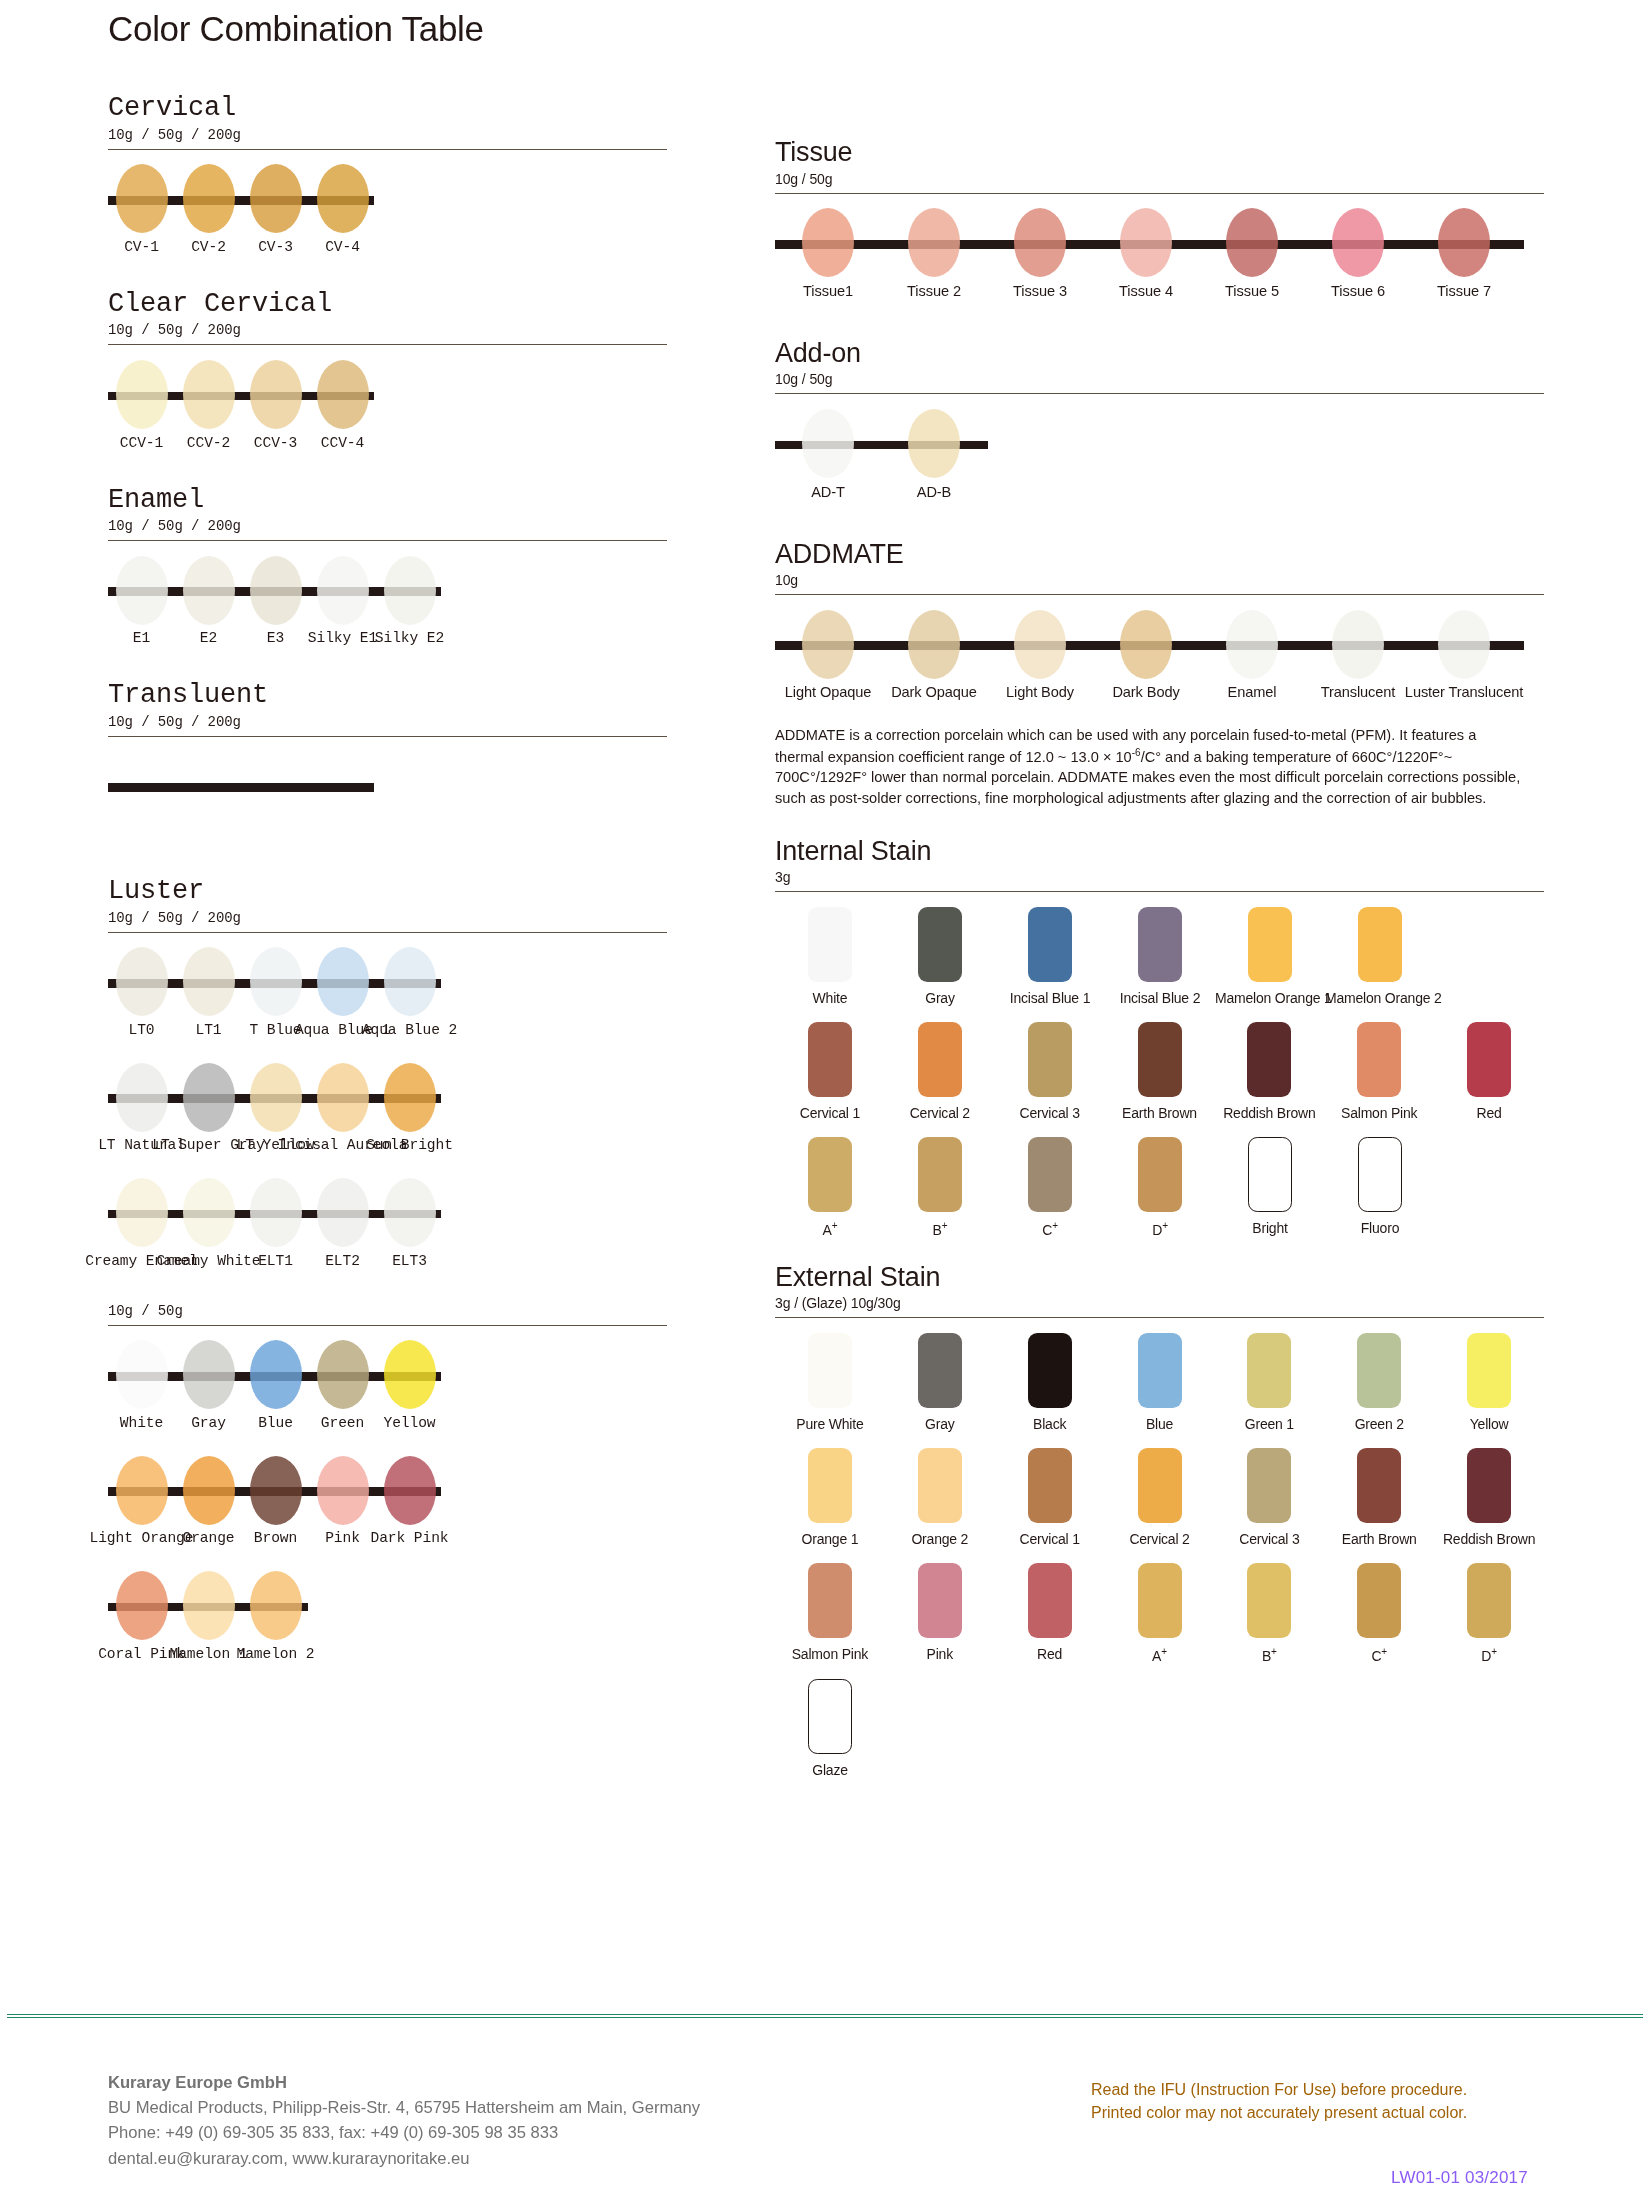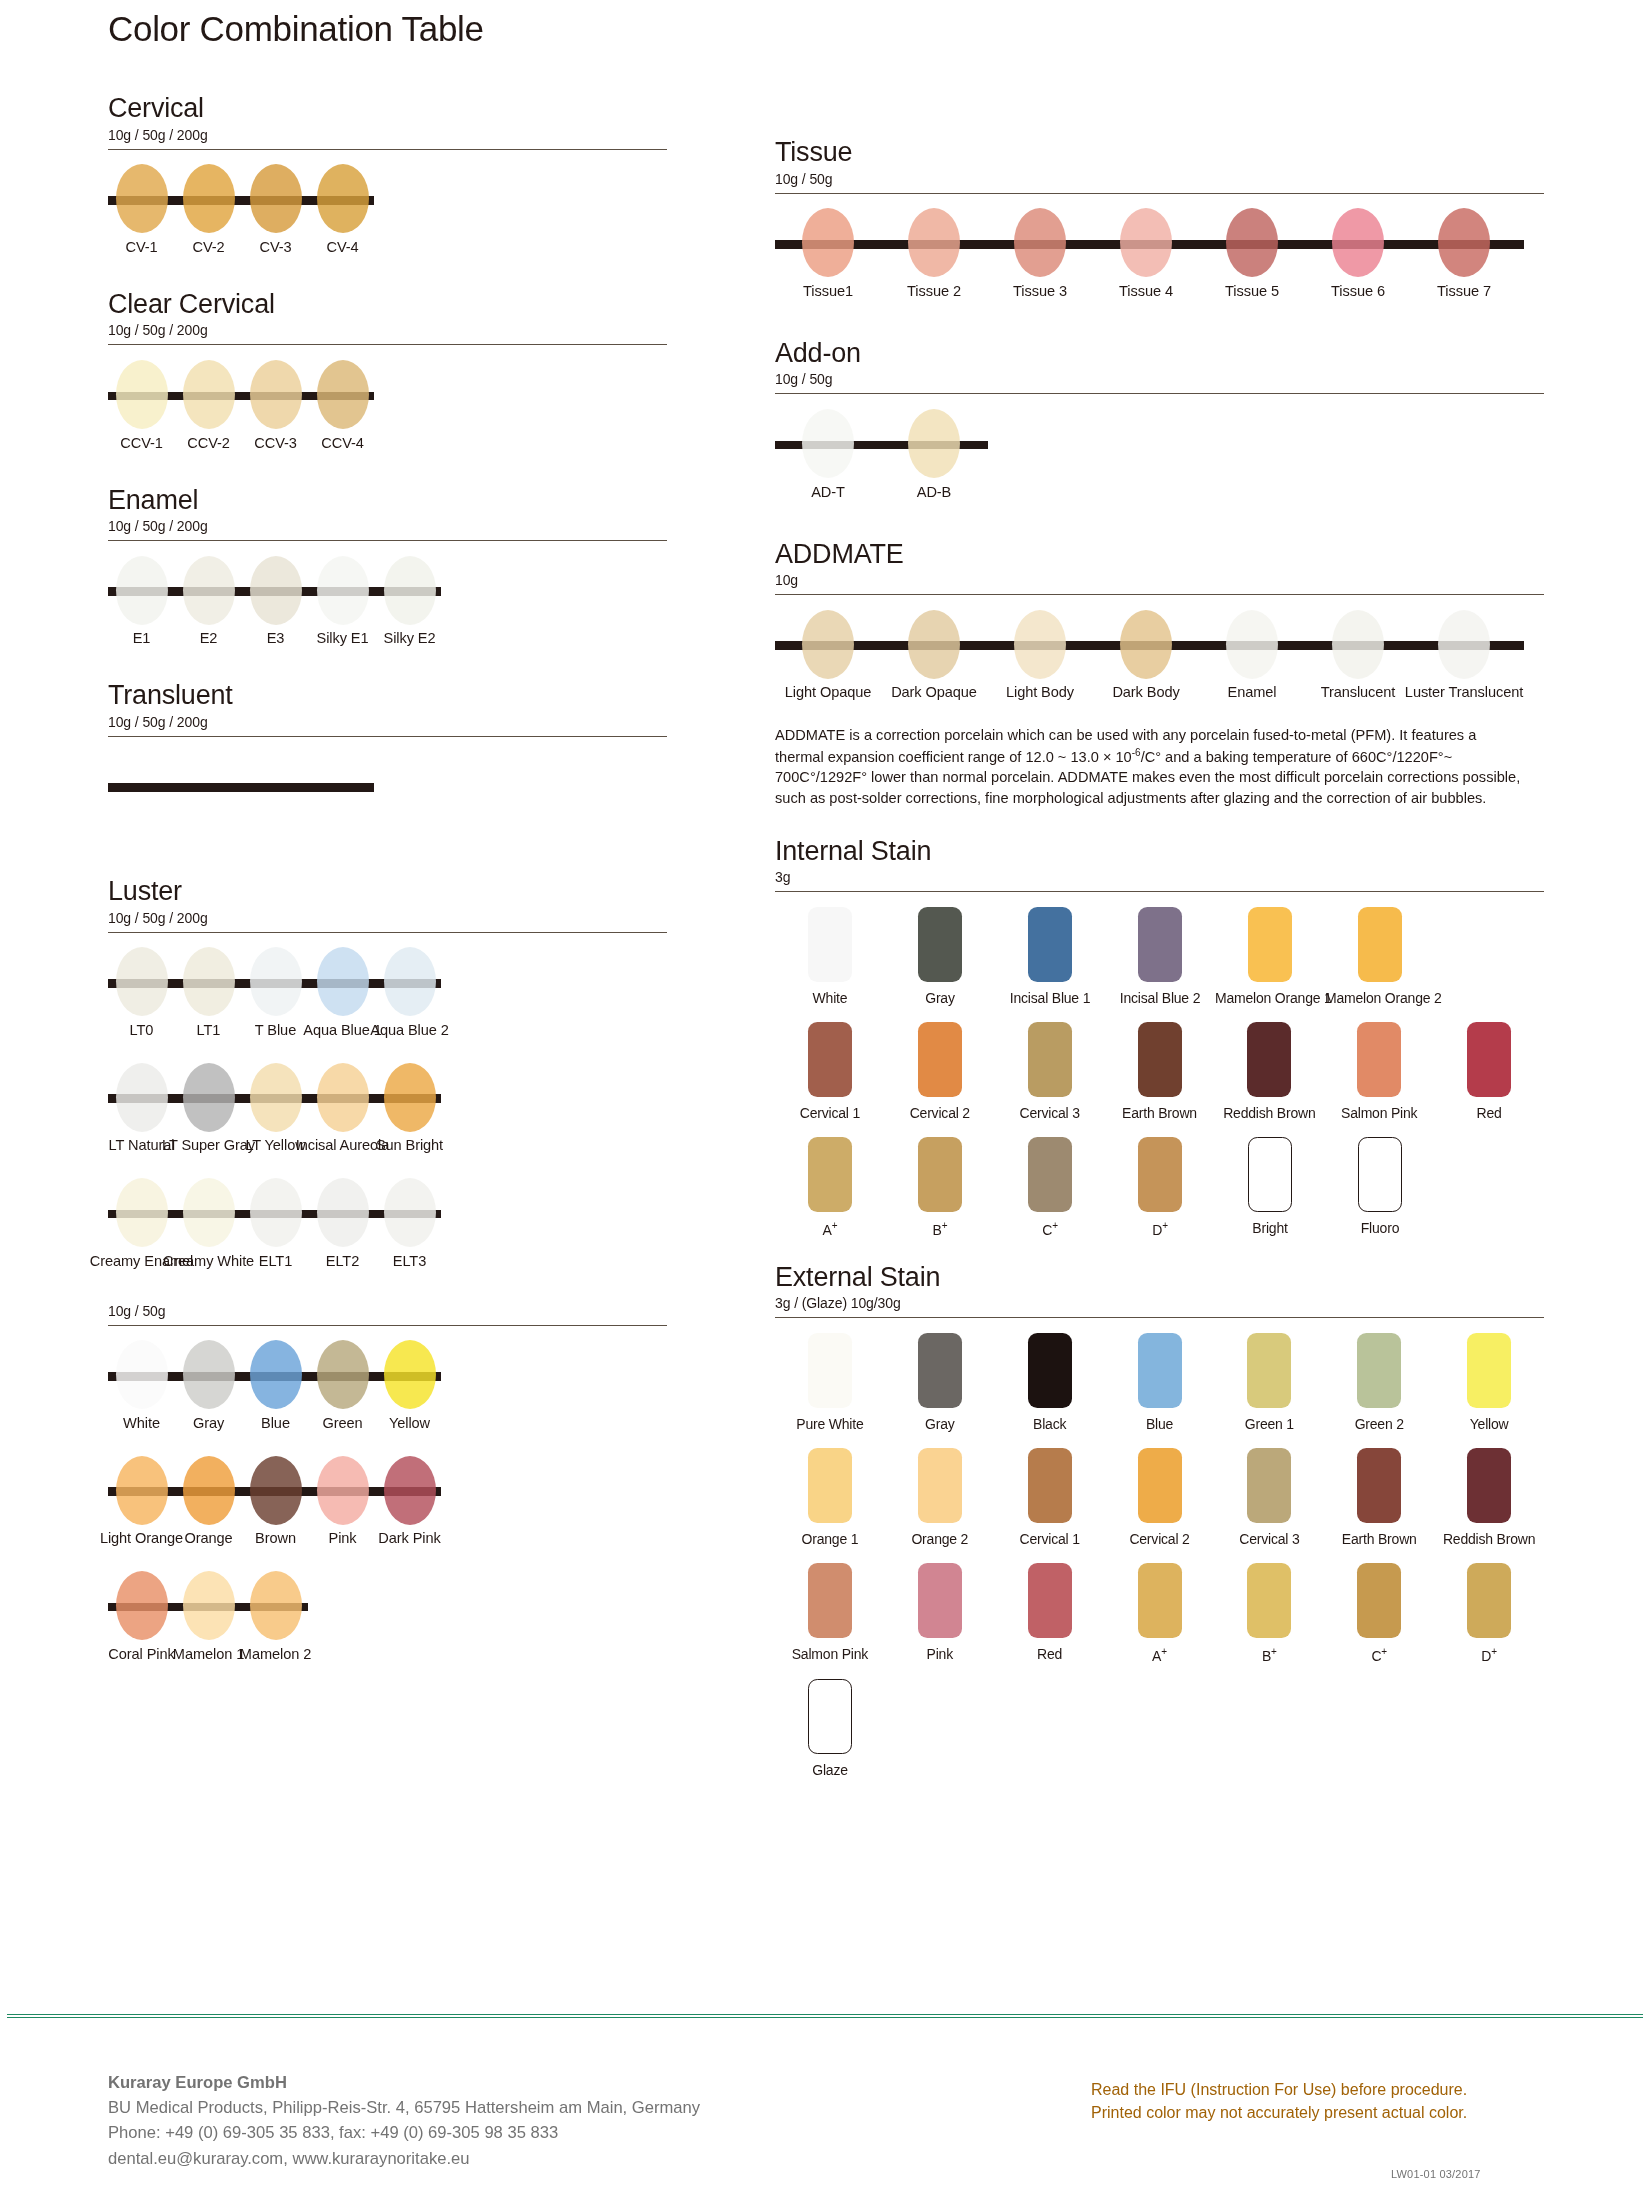--- a/index.html
+++ b/index.html
@@ -23,21 +23,21 @@
     position: absolute;
     left: 108px;
     top: 9.3px;
     font-size: 35px;
     font-weight: 400;
     letter-spacing: -0.3px;
     color: #231815;
   }
 
   
-  .col-left  { position: absolute; left: 108px;  top: 93px; width: 559px; }
+  .col-left  { position: absolute; left: 108px;  top: 93px; width: 559px; font-family: Liberation Mono, monospace; }
   .col-right { position: absolute; left: 775px; top: 93px; width: 769px; }
 
   
   .section { margin-bottom: 0; }
   .sec-title {
     font-size: 27px;
     font-weight: 400;
     color: #231815;
     line-height: 1.12;
     letter-spacing: -0.2px;
@@ -161,22 +161,22 @@
     left: 1091px;
     top: 2079px;
     font-size: 16px;
     line-height: 1.42;
     color: #a16207;
   }
   .footer-code {
     position: absolute;
     left: 1391px;
     top: 2168px;
-    font-size: 11px;
-    color: #737373;
+    font-size: 17px;
+    color: #8b5cf6;
     letter-spacing: 0.2px;
     text-align: right;
   }
 </style>
 </head>
 <body>
 
 <div class="page">
 
   <div class="doc-title">Color Combination Table</div>

